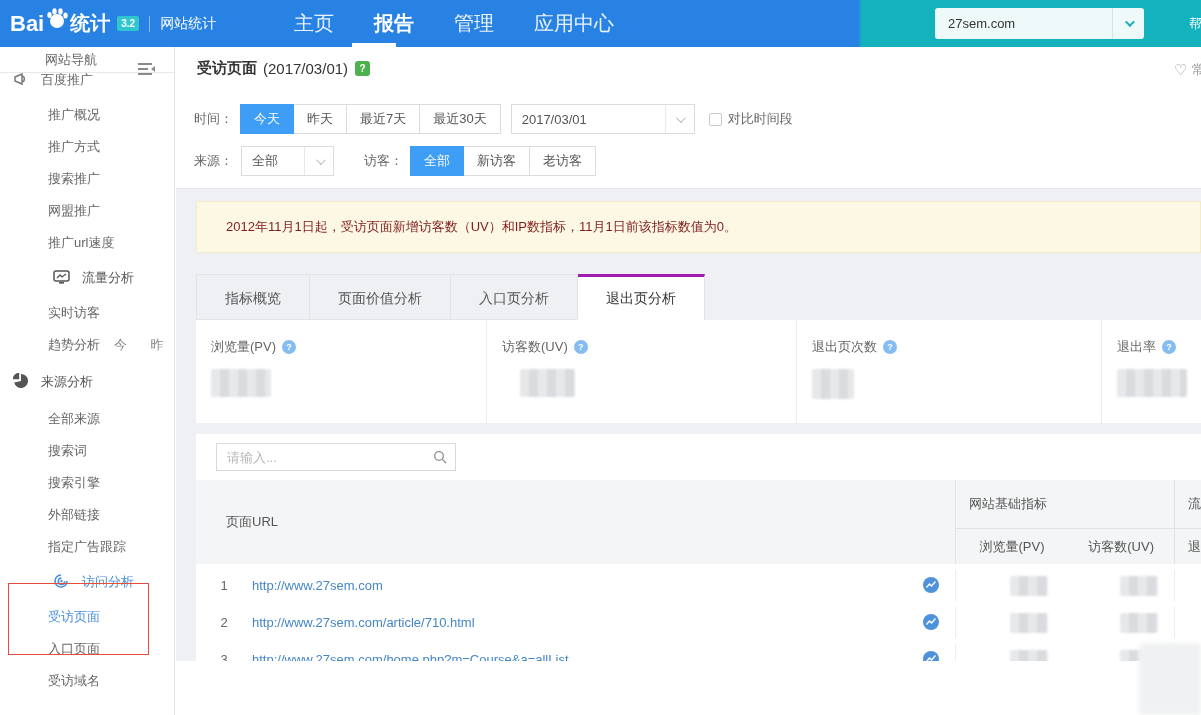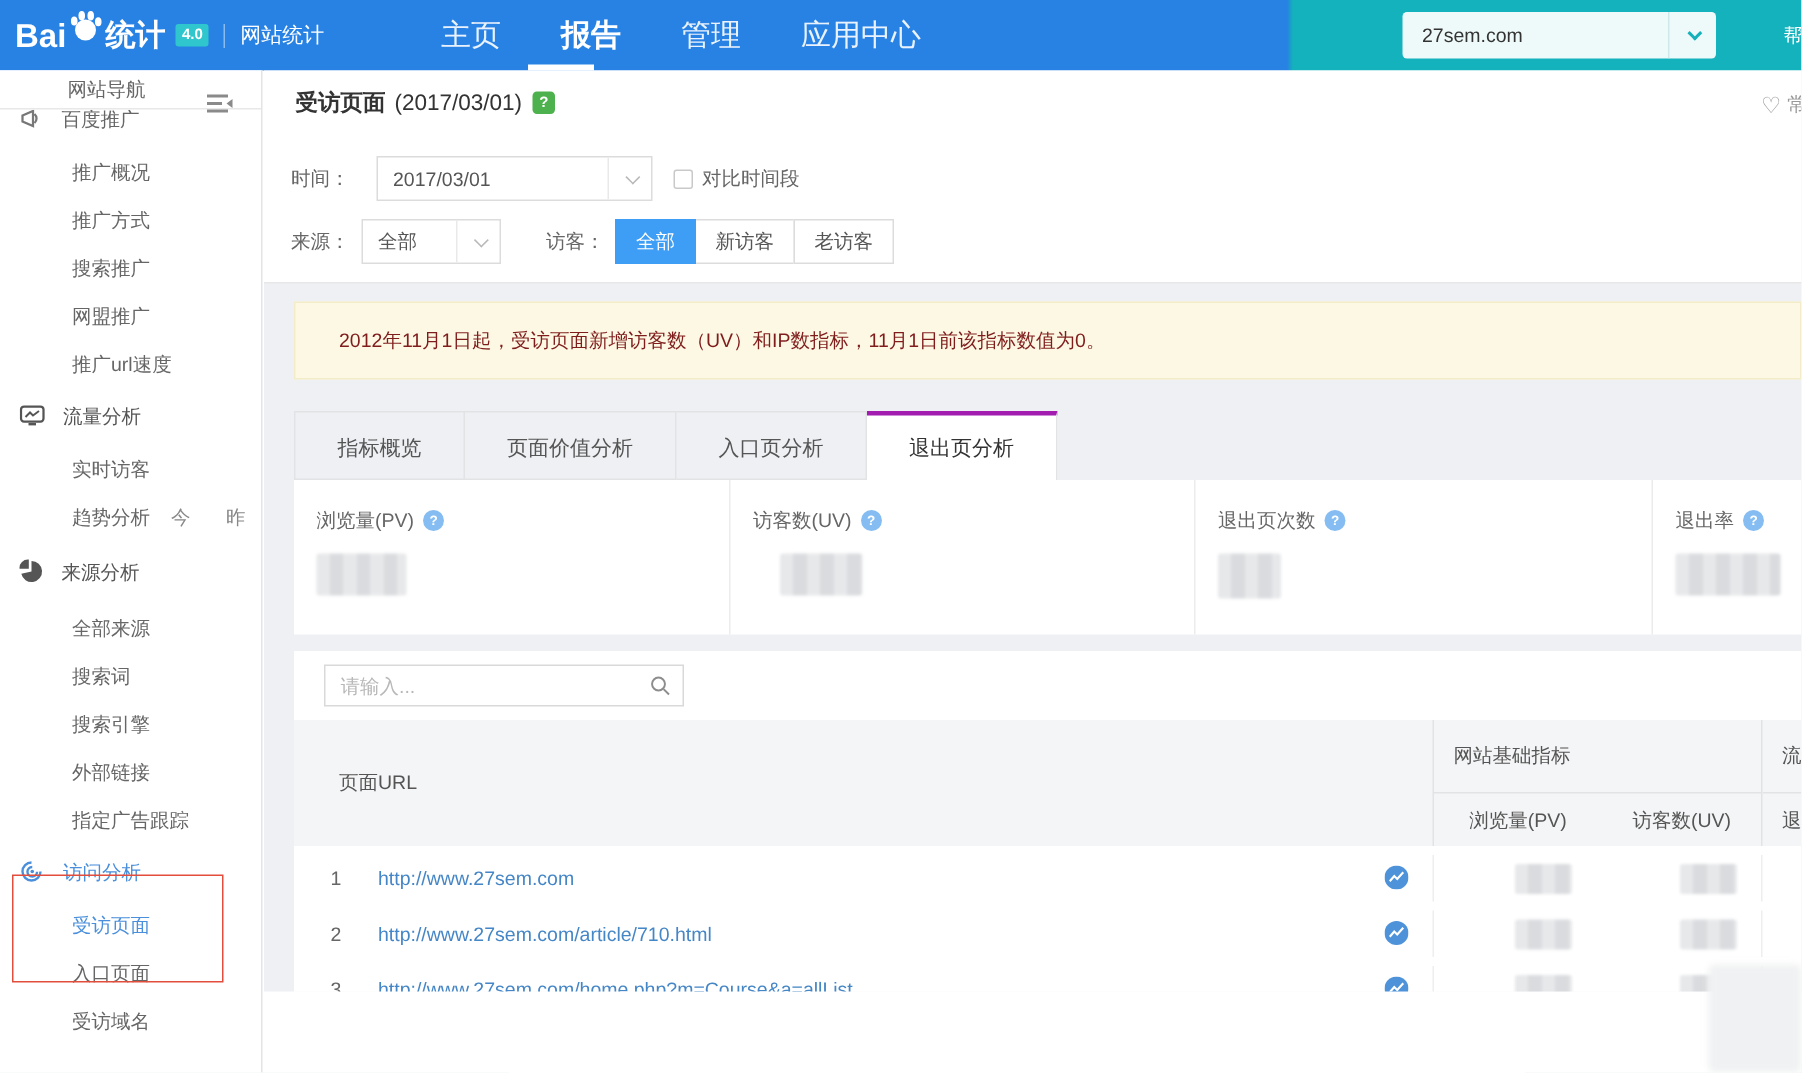--- a/index.html
+++ b/index.html
@@ -34,21 +34,21 @@
   .side-header .t { font-size:13px; color:#666; margin-left:45px; }
   .collapse-icon { position:absolute; right:18px; top:15px; cursor:pointer; }
   .side-list { position:relative; z-index:1; }
   .s-item { display:flex; align-items:center; font-size:13px; color:#666; cursor:pointer; }
   .s-item.sub { height:32px; padding-left:48px; }
   .s-item.section { padding-left:13px; color:#555; }
   .s-item.section .lbl { margin-left:12px; }
   .s-item.clipped { height:26px; overflow:hidden; }
   .s-item.clipped .inner { display:flex; align-items:center; margin-top:-12px; height:32px; padding-left:13px; }
   .s-item.clipped .inner .lbl { margin-left:12px; }
-  .s-item.h38 { height:38px; } .s-item.h42 { height:42px; }
+  .s-item.h38 { height:38px;justify-content:center; } .s-item.h42 { height:42px; }
   .s-item.active { color:#4a8fdb; }
   .trend-extras { margin-left:14px; color:#888; letter-spacing:10px; }
   .red-frame { position:absolute; left:8px; top:536px; width:141px; height:72px; border:1px solid #e34d3c; pointer-events:none; z-index:3; }
 
   
   .main { position:absolute; left:176px; top:47px; width:1025px; height:668px; background:#fff; }
   .page-head { height:43px; display:flex; align-items:center; padding-left:21px; position:relative; }
   .page-title { font-size:15px; font-weight:bold; color:#333; }
   .page-date { font-size:15px; color:#333; margin-left:6px; font-weight:normal; }
   .help-green { width:15px; height:15px; border-radius:3px; background:#4db14d; color:#fff; font-size:10px; font-weight:bold;
@@ -134,21 +134,21 @@
       <span class="paw">
         <svg width="24" height="22" viewBox="0 0 24 22">
           <circle cx="12" cy="14" r="7" fill="#fff"></circle>
           <ellipse cx="4.5" cy="8" rx="2.2" ry="3" fill="#fff"></ellipse>
           <ellipse cx="9.5" cy="4.5" rx="2.2" ry="3.2" fill="#fff"></ellipse>
           <ellipse cx="15.5" cy="4.5" rx="2.2" ry="3.2" fill="#fff"></ellipse>
           <ellipse cx="20.5" cy="8.5" rx="2.2" ry="3" fill="#fff"></ellipse>
         </svg>
       </span>
       <span class="suffix">统计</span>
-      <span class="ver-badge">4.0</span>
+      <span class="ver-badge">3.2</span>
       <span class="logo-divider"></span>
       <span class="product">网站统计</span>
     </div>
     <div class="nav-items">
       <span class="nav-item">主页</span>
       <span class="nav-item active">报告</span>
       <span class="nav-item">管理</span>
       <span class="nav-item">应用中心</span>
     </div>
     <div class="nav-underline"></div>
@@ -274,20 +274,26 @@
       <span class="help-green">?</span>
       <span class="fav-area">
         <span class="heart">♡</span>
         <span>常</span>
       </span>
     </div>
 
     <div class="filters">
       <div class="filter-row r1">
         <span class="f-label">时间：</span>
+        <span class="btn-group">
+          <span class="fbtn active">今天</span>
+          <span class="fbtn">昨天</span>
+          <span class="fbtn">最近7天</span>
+          <span class="fbtn">最近30天</span>
+        </span>
         <span class="select date-select">
           <span class="val">2017/03/01</span>
           <span class="chev-cell">
               <span class="chev gray"></span>
             </span>
         </span>
         <span class="cmp">
           <span class="checkbox"></span>
           <span class="f-label">对比时间段</span>
         </span>

